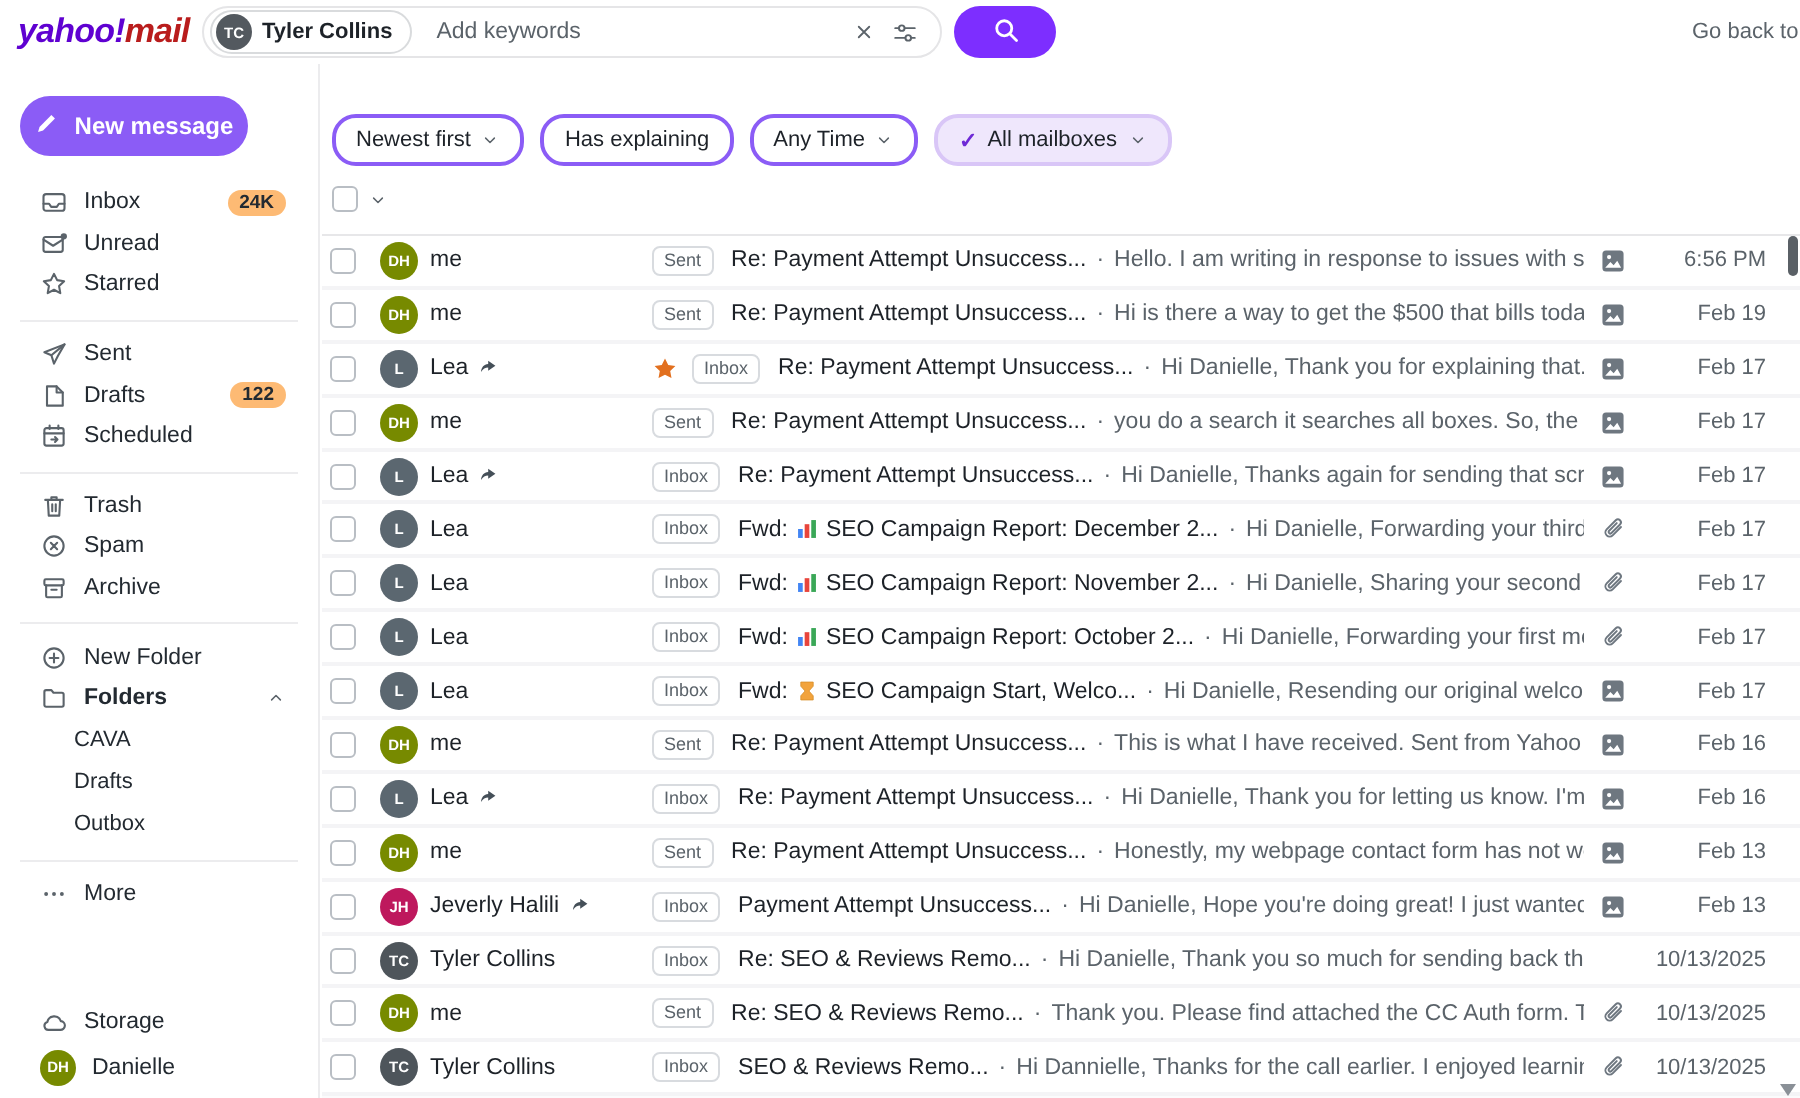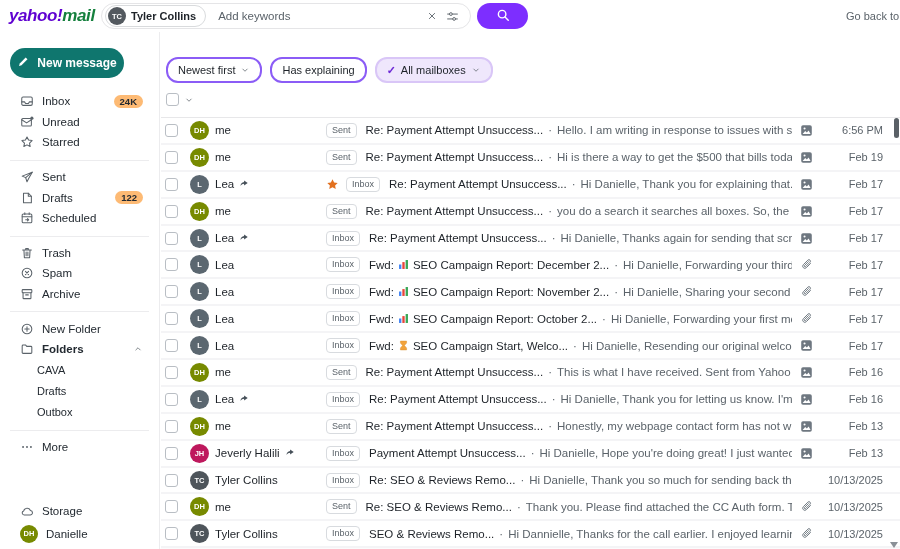--- a/index.html
+++ b/index.html
@@ -4,40 +4,40 @@
 <style>
   html,body{margin:0;padding:0}
   body{width:900px;height:549px;overflow:hidden;background:#fff;color:#1d2228;
        font-family:"Liberation Sans",sans-serif;position:relative}
   #app{position:absolute;inset:0;width:900px;height:549px;overflow:hidden}
 
   
   .topbar{position:absolute;left:0;top:0;width:100%;height:32px;background:#fff;z-index:6}
   .logo{position:absolute;left:9px;top:6px;font-size:17px;font-weight:800;font-style:italic;letter-spacing:-0.4px;white-space:nowrap}
   .logo .y{color:#5f01d1}
-  .logo .m{color:#15803d}
+  .logo .m{color:#b91c1c}
   .searchwrap{position:absolute;left:101px;top:3px;width:370px;height:26px;border:1px solid #e5e5e7;
     border-radius:16px;display:flex;align-items:center;background:#fff;padding:0 8px 0 3px;box-sizing:border-box}
   .chip{display:flex;align-items:center;gap:5px;border:1px solid #d9dbdd;border-radius:13px;
     padding:1px 9px 1px 2px;font-size:11px;font-weight:700;color:#1d2228;flex:none;background:#fff}
   .chip .av{width:18px;height:18px;border-radius:50%;background:#53595f;color:#fff;font-size:7.5px;
     font-weight:700;display:flex;align-items:center;justify-content:center}
   input.kw{border:none;outline:none;flex:1;font-size:11.5px;color:#1d2228;margin-left:10px;
     font-family:"Liberation Sans",sans-serif;min-width:0;background:transparent}
   input.kw::placeholder{color:#5b636a;opacity:1}
   .sico{flex:none;display:flex;align-items:center;justify-content:center;width:20px;height:20px}
   .sbtn{position:absolute;left:477px;top:3px;width:51px;height:26px;border-radius:14px;background:#7d2eff;
     display:flex;align-items:center;justify-content:center;border:none}
   .goback{position:absolute;left:846px;top:10px;width:54px;overflow:hidden;white-space:nowrap;
     font-size:11px;color:#5b636a}
 
   
   .sidebar{position:absolute;left:0;top:32px;bottom:0;width:160px;background:#fff;
     border-right:1px solid #ececee;box-sizing:border-box}
-  .newmsg{margin:16px 0 13px 10px;width:114px;height:30px;border-radius:16px;background:#0f766e;color:#fff;
+  .newmsg{margin:16px 0 13px 10px;width:114px;height:30px;border-radius:16px;background:#8b5cf6;color:#fff;
     font-weight:700;font-size:12px;display:flex;align-items:center;justify-content:center;gap:7px;border:none;
     font-family:"Liberation Sans",sans-serif}
   .side-item{display:flex;align-items:center;height:20.6px;padding:0 16px 0 20px;font-size:11.5px;
     color:#232a31;gap:8px;cursor:default;white-space:nowrap}
   .side-item.bold{font-weight:700}
   .side-item .lbl{overflow:hidden}
   .side-item .cnt{margin-left:auto;background:#fdba74;border-radius:8px;padding:1px 6px;font-size:9.5px;font-weight:700;color:#232a31}
   .side-item .chev{margin-left:auto;display:flex}
   .side-plain{display:flex;align-items:center;height:21px;padding-left:37px;font-size:11px;color:#232a31}
   .sdiv{height:1px;background:#ececee;margin:7px 10px 6px 10px}
@@ -306,20 +306,28 @@
           <span>Newest first</span>
           <span class="icn">
             <svg width="10" height="10" viewBox="0 0 16 16">
               <path stroke="#5b636a" fill="none" stroke-width="1.2" stroke-linecap="round" stroke-linejoin="round" d="M4.5 6.5 8 10l3.5-3.5"></path>
             </svg>
           </span>
         </div>
         <div class="pill">
           <span>Has explaining</span>
         </div>
+        <div class="pill">
+          <span>Any Time</span>
+          <span class="icn">
+            <svg width="10" height="10" viewBox="0 0 16 16">
+              <path stroke="#5b636a" fill="none" stroke-width="1.2" stroke-linecap="round" stroke-linejoin="round" d="M4.5 6.5 8 10l3.5-3.5"></path>
+            </svg>
+          </span>
+        </div>
         <div class="pill active">
           <span class="chk">✓</span>
           <span>All mailboxes</span>
           <span class="icn">
             <svg width="10" height="10" viewBox="0 0 16 16">
               <path stroke="#5b636a" fill="none" stroke-width="1.2" stroke-linecap="round" stroke-linejoin="round" d="M4.5 6.5 8 10l3.5-3.5"></path>
             </svg>
           </span>
         </div>
       </div>

